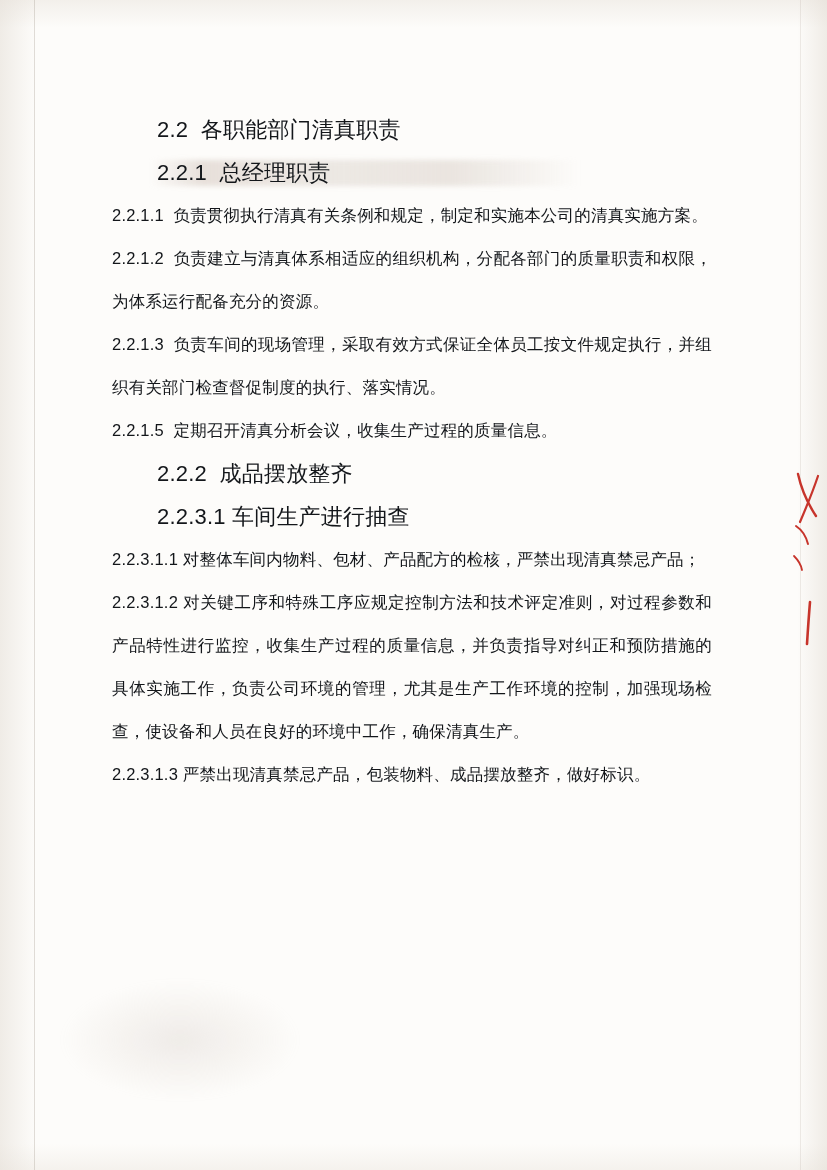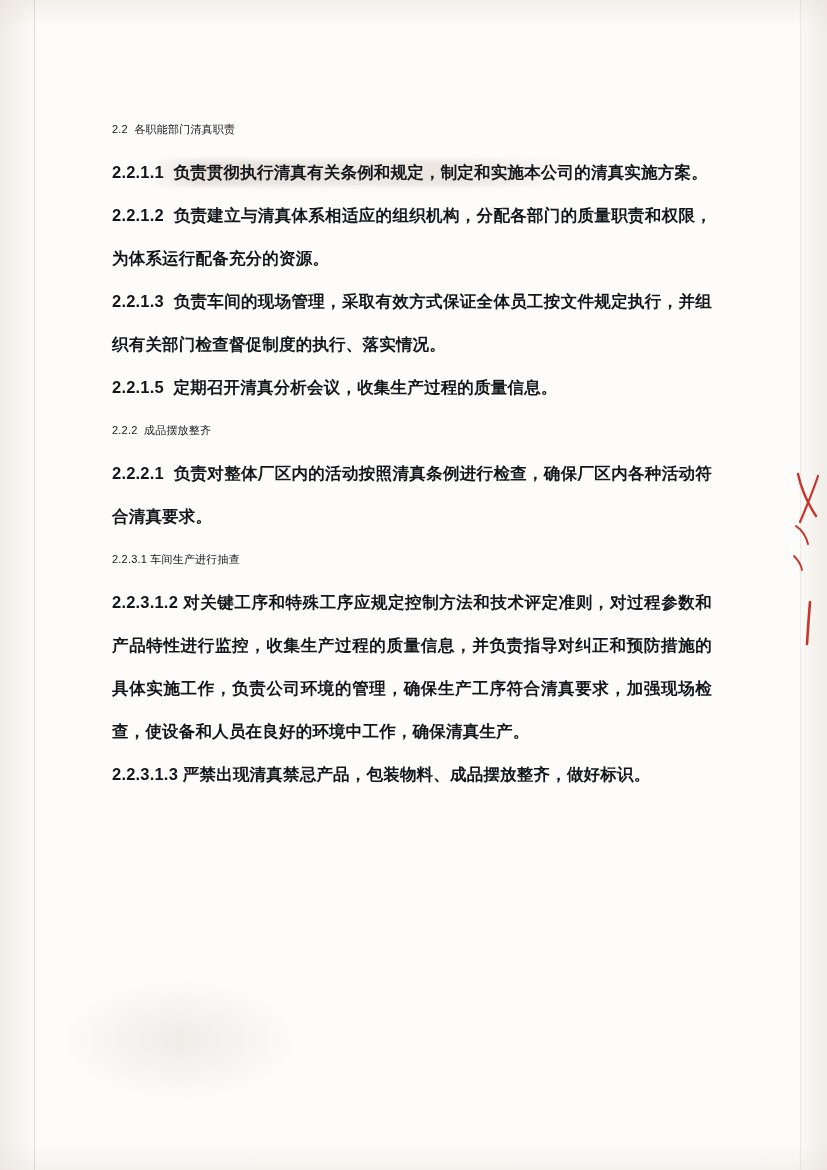--- a/index.html
+++ b/index.html
@@ -59,25 +59,25 @@
     font-size: 16.5px;
     line-height: 43px;
     color: #13161a;
     letter-spacing: 0.2px;
     margin: 0;
     text-align: justify;
     text-justify: inter-ideograph;
     white-space: pre-wrap;
   }
   .para.heading {
-    font-size: 11px;
+    font-size: 22px;
+    margin-left: 45px;
   }
   .para.wide {
     width: 600px;
-    font-weight: bold;
   }
 
   
   .ink {
     position: absolute;
     pointer-events: none;
   }
   .ink svg { display: block; }
 
   
@@ -112,28 +112,29 @@
 
 <div class="page">
   <div class="scan-tint"></div>
   <div class="edge-line-left"></div>
   <div class="edge-line-right"></div>
   <div class="smudge"></div>
   <div class="smudge2"></div>
 
   <div class="content">
     <p class="para heading">2.2  各职能部门清真职责</p>
+    <p class="para heading">2.2.1  总经理职责</p>
     <p class="para wide">2.2.1.1  负责贯彻执行清真有关条例和规定，制定和实施本公司的清真实施方案。</p>
     <p class="para wide">2.2.1.2  负责建立与清真体系相适应的组织机构，分配各部门的质量职责和权限，为体系运行配备充分的资源。</p>
     <p class="para wide">2.2.1.3  负责车间的现场管理，采取有效方式保证全体员工按文件规定执行，并组织有关部门检查督促制度的执行、落实情况。</p>
     <p class="para wide">2.2.1.5  定期召开清真分析会议，收集生产过程的质量信息。</p>
     <p class="para heading">2.2.2  成品摆放整齐</p>
-    <p class="para wide">2.2.2.1  负责对整体厂区内的活动按照清真条例进行检查，确保厂区内各种活动符合清真要求。</p>
     <p class="para heading">2.2.3.1 车间生产进行抽查</p>
-    <p class="para wide">2.2.3.1.2 对关键工序和特殊工序应规定控制方法和技术评定准则，对过程参数和产品特性进行监控，收集生产过程的质量信息，并负责指导对纠正和预防措施的具体实施工作，负责公司环境的管理，确保生产工序符合清真要求，加强现场检查，使设备和人员在良好的环境中工作，确保清真生产。</p>
+    <p class="para wide">2.2.3.1.1 对整体车间内物料、包材、产品配方的检核，严禁出现清真禁忌产品；</p>
+    <p class="para wide">2.2.3.1.2 对关键工序和特殊工序应规定控制方法和技术评定准则，对过程参数和产品特性进行监控，收集生产过程的质量信息，并负责指导对纠正和预防措施的具体实施工作，负责公司环境的管理，尤其是生产工作环境的控制，加强现场检查，使设备和人员在良好的环境中工作，确保清真生产。</p>
     <p class="para wide">2.2.3.1.3 严禁出现清真禁忌产品，包装物料、成品摆放整齐，做好标识。</p>
   </div>
 
   <div class="ink" style="left:792px; top:470px;">
     <svg width="34" height="120" viewBox="0 0 34 120">
       <path d="M6 4 C10 22, 16 34, 24 46" stroke="#c7342b" stroke-width="2.4" fill="none" stroke-linecap="round"></path>
       <path d="M26 6 C20 24, 14 38, 8 52" stroke="#c7342b" stroke-width="2.2" fill="none" stroke-linecap="round"></path>
       <path d="M4 56 C10 60, 14 66, 16 74" stroke="#c7342b" stroke-width="2" fill="none" stroke-linecap="round"></path>
       <path d="M2 86 C6 90, 9 94, 10 100" stroke="#c7342b" stroke-width="1.8" fill="none" stroke-linecap="round"></path>
     </svg>

